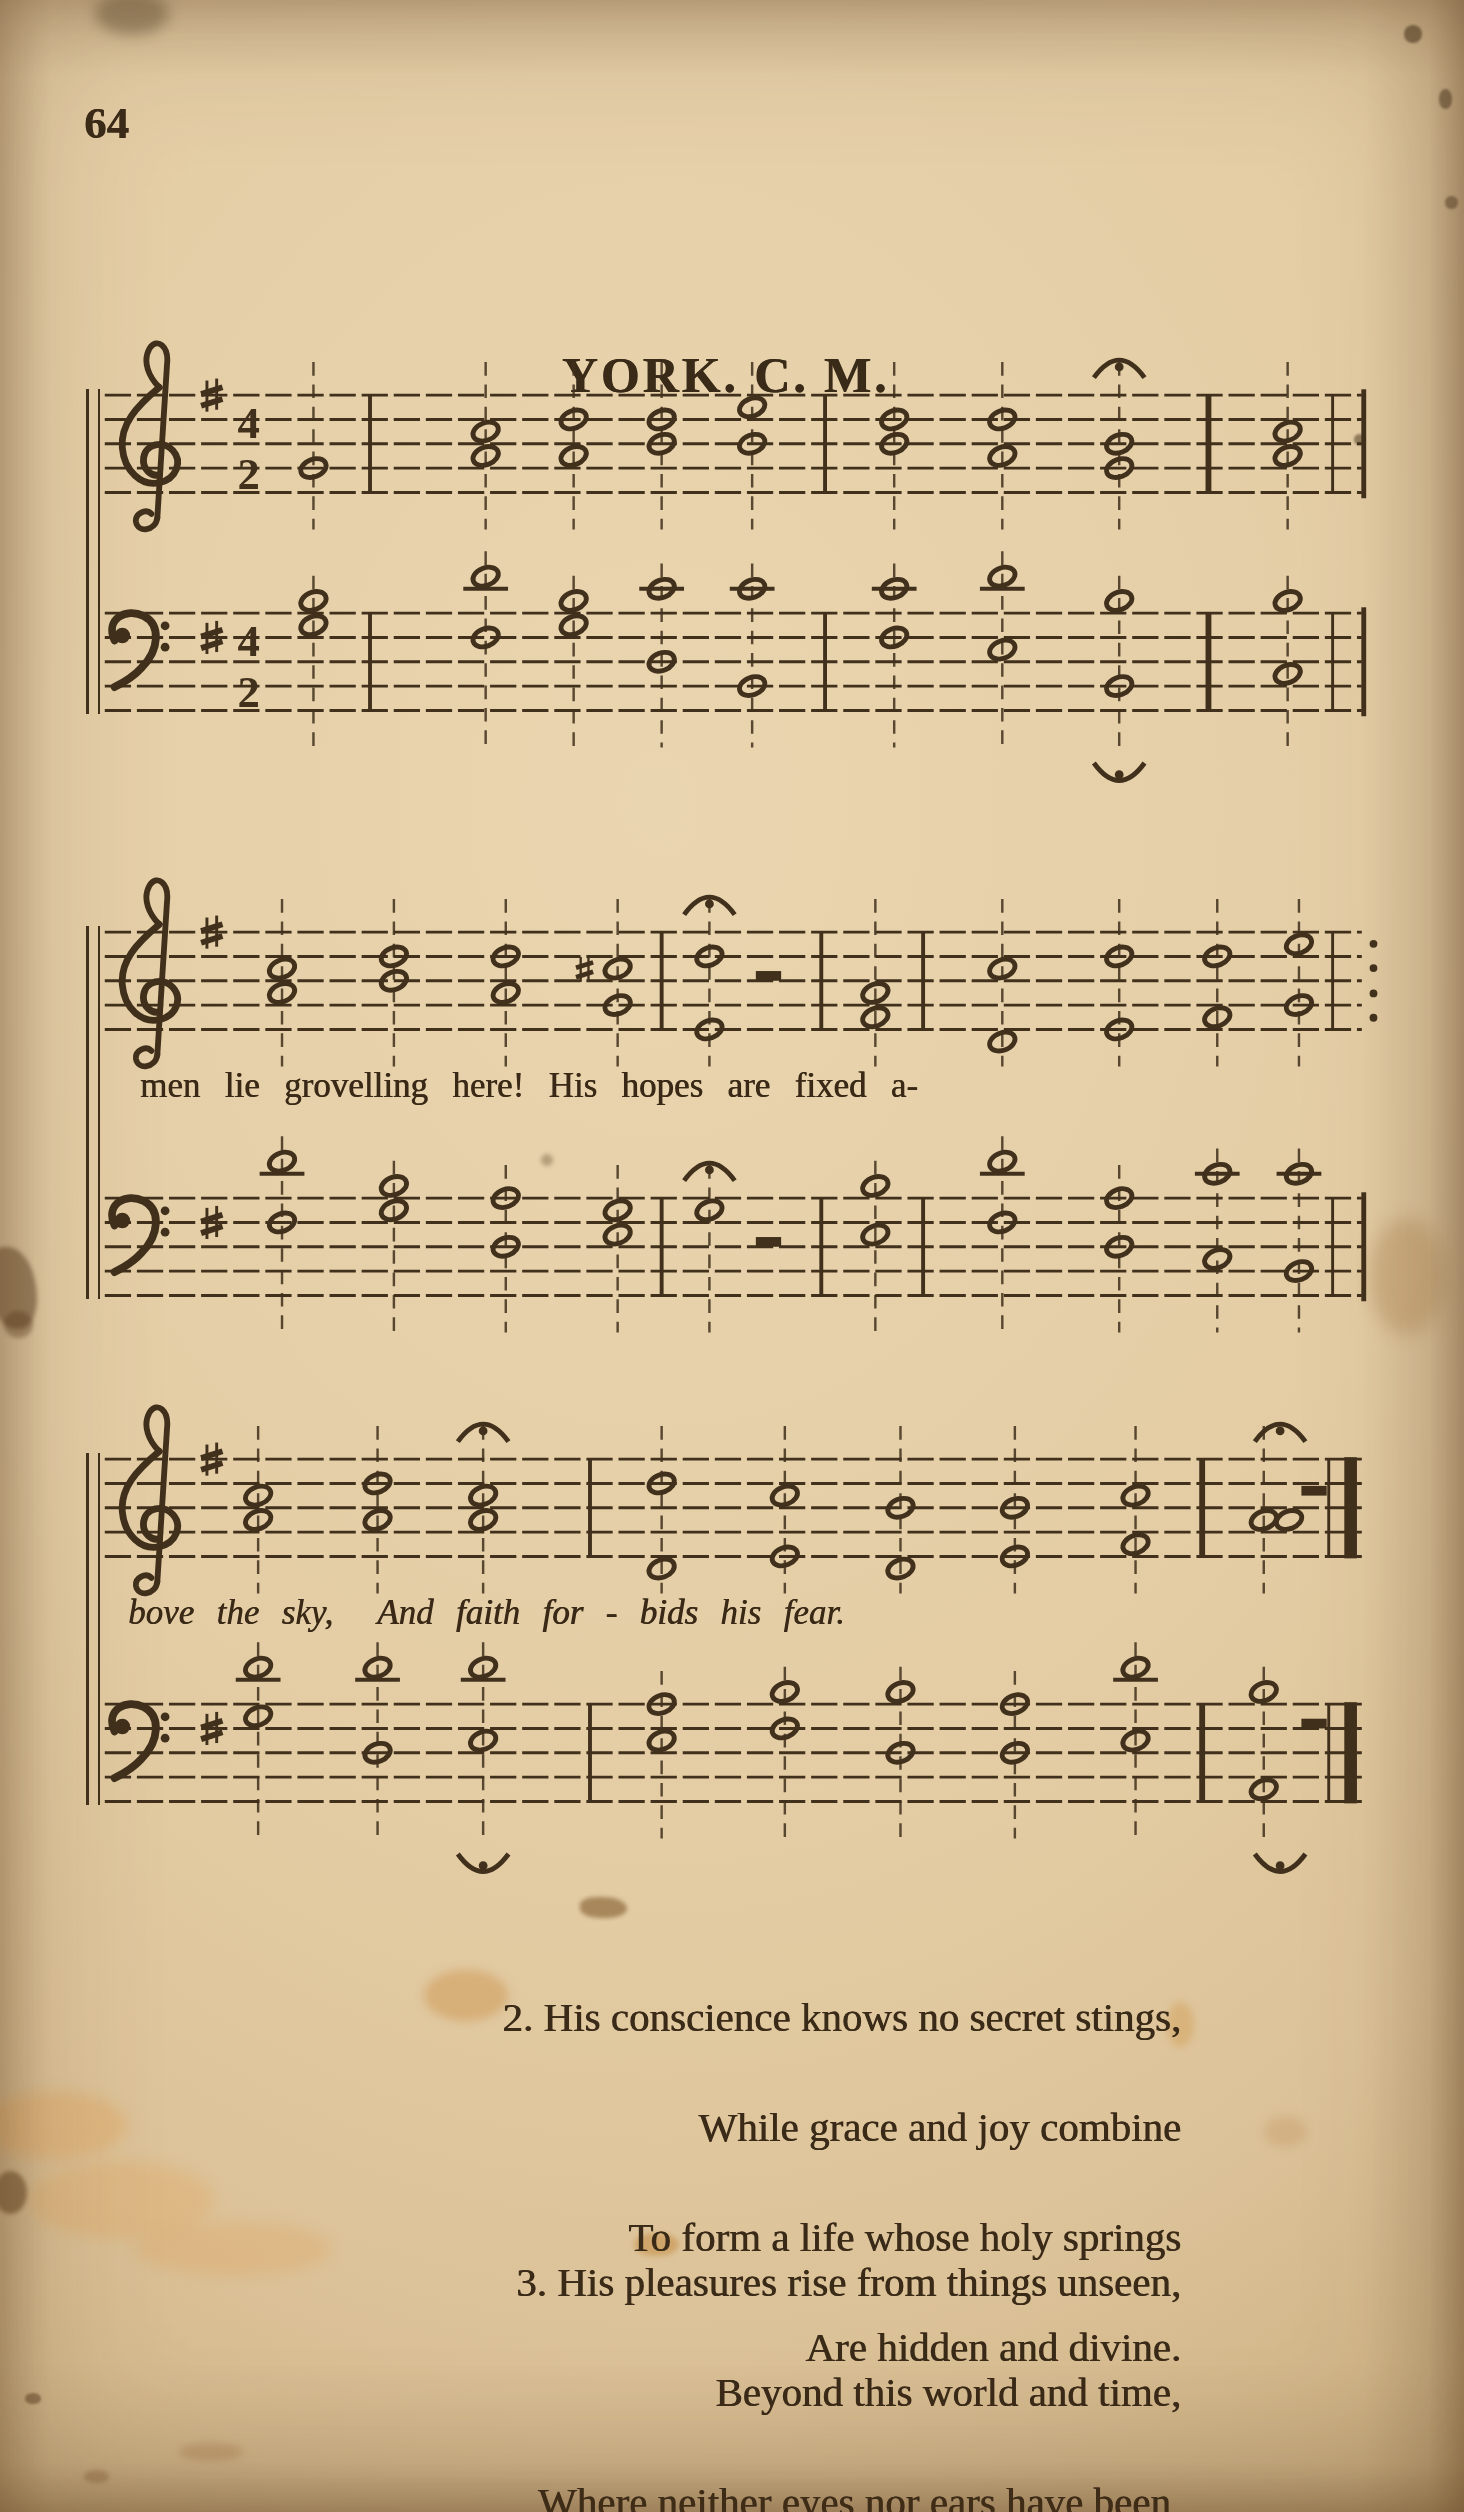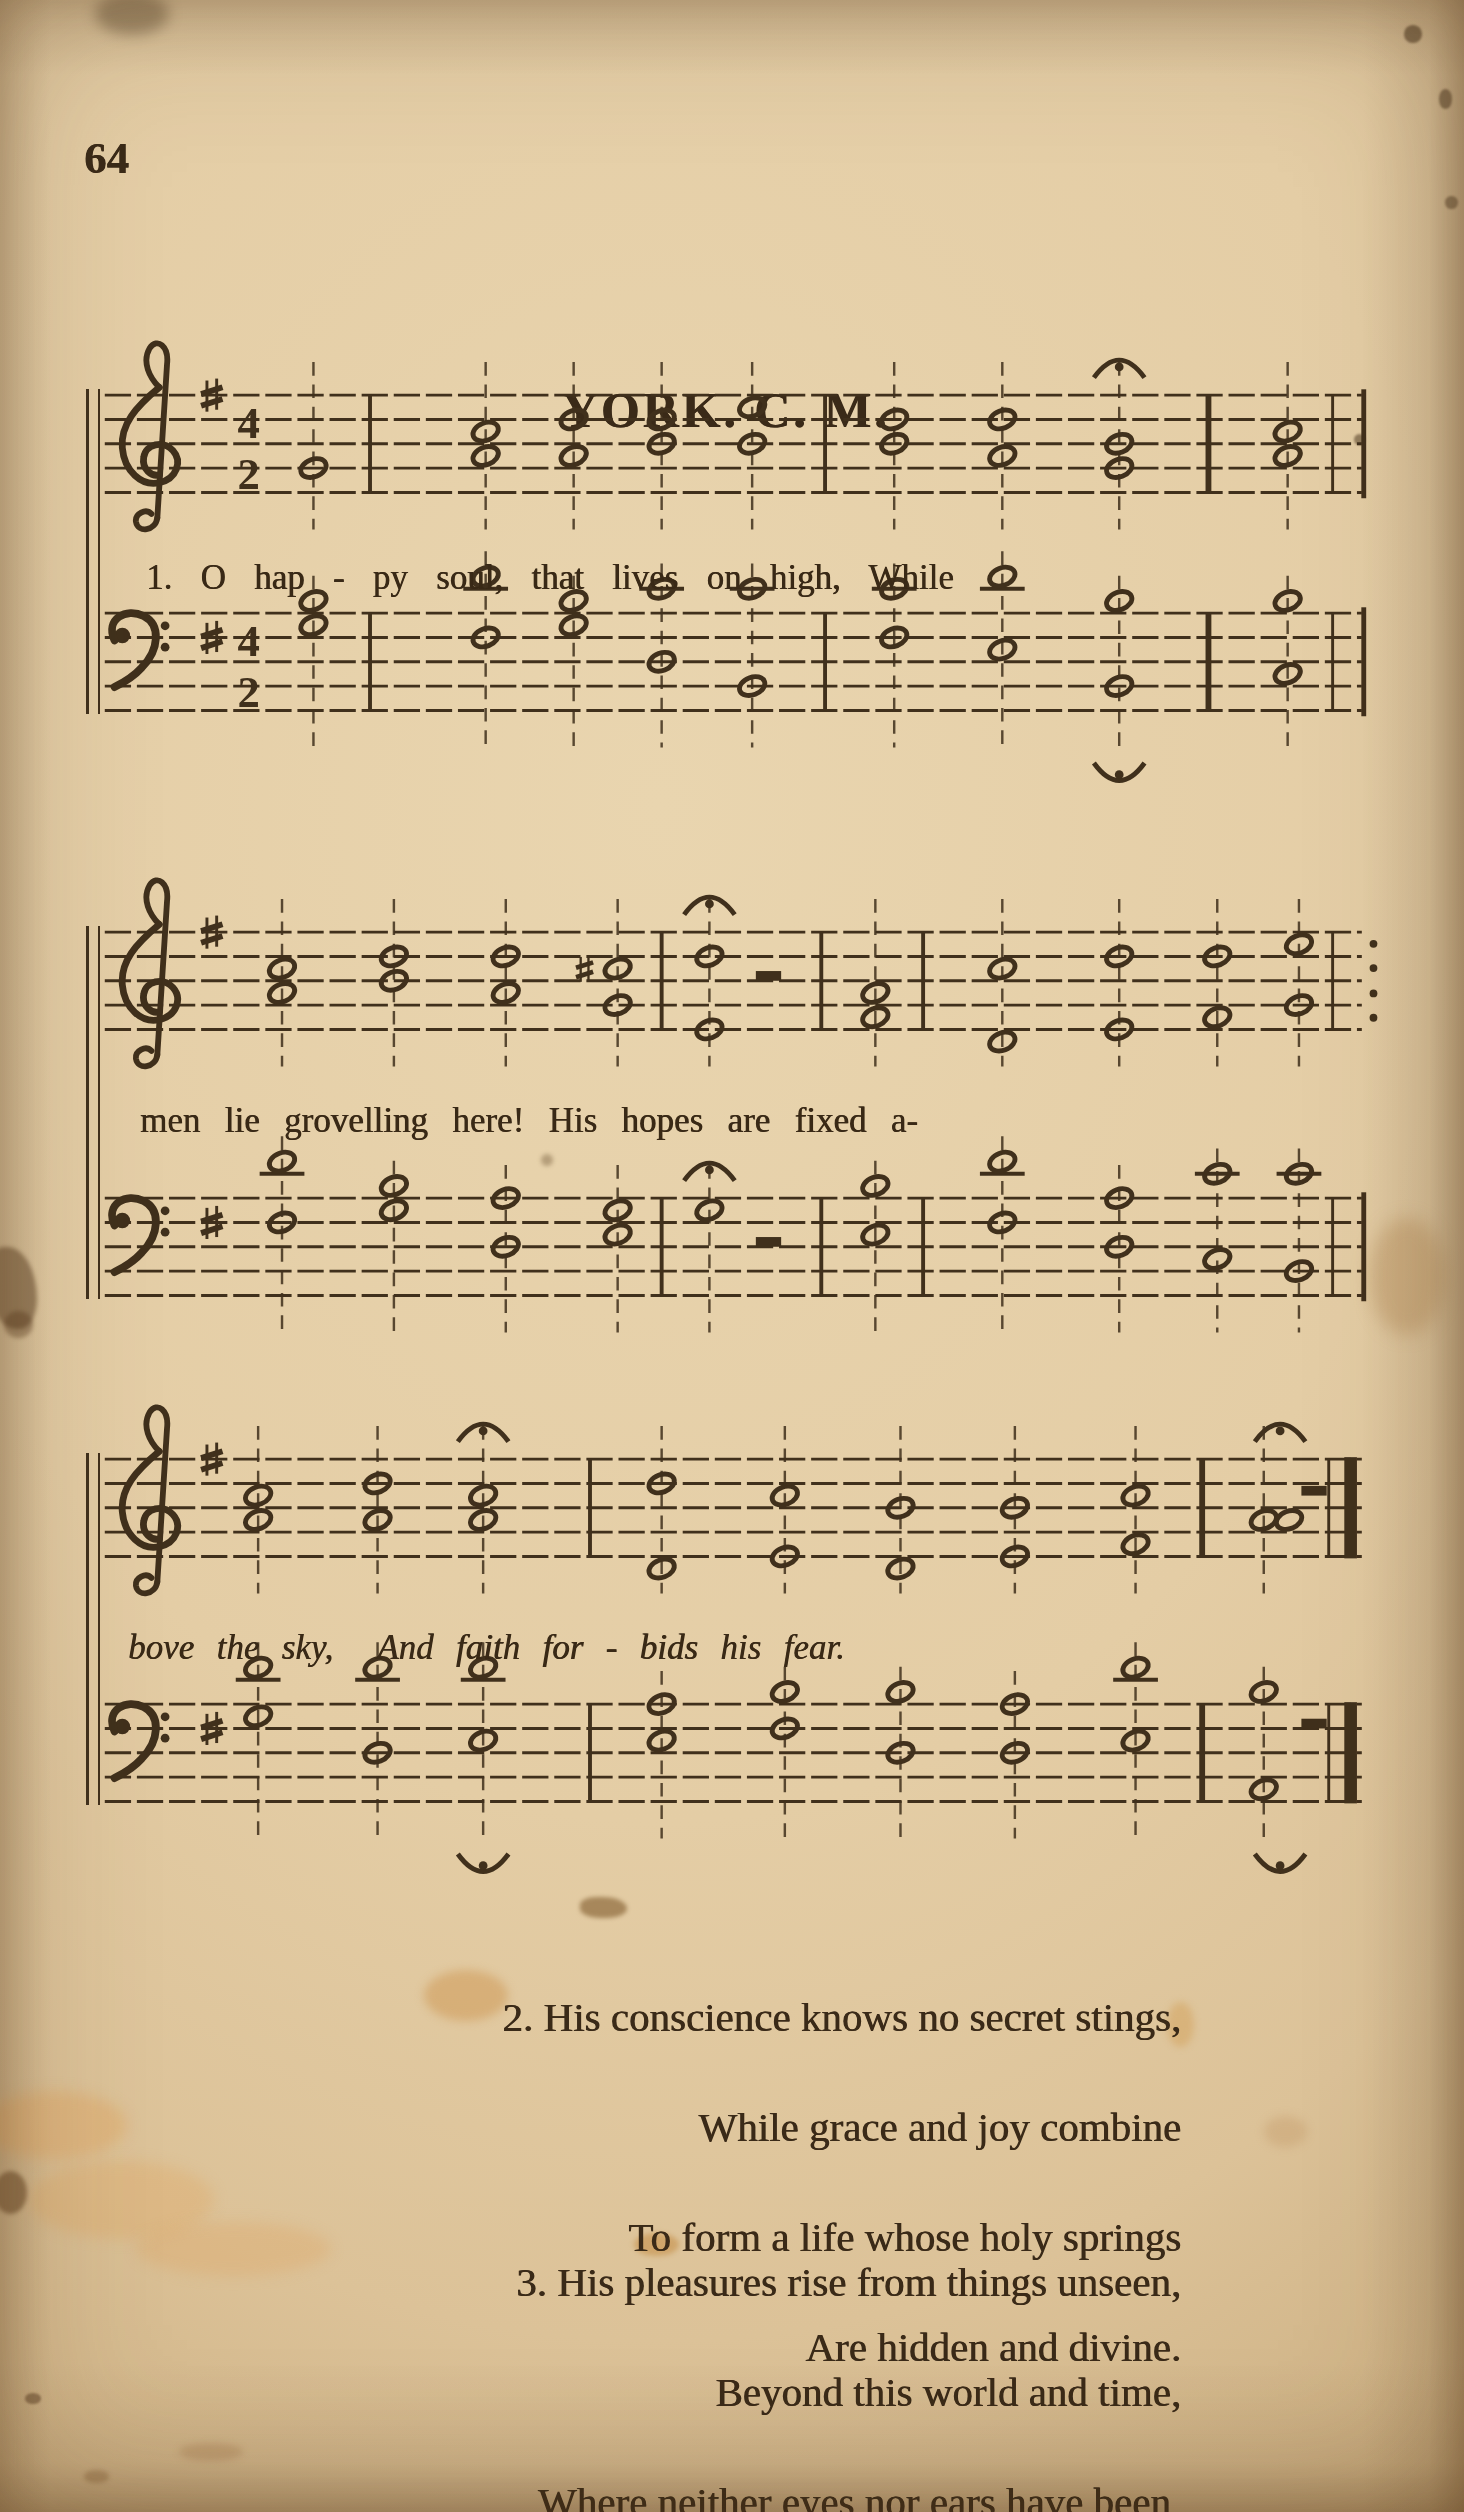--- a/index.html
+++ b/index.html
@@ -13,21 +13,21 @@
       linear-gradient(to right, rgba(96,66,34,.18) 0%, rgba(96,66,34,0) 3.5%),
       linear-gradient(to left,  rgba(86,56,26,.30) 0%, rgba(86,56,26,.10) 2.5%, rgba(86,56,26,0) 7%),
       linear-gradient(to bottom,rgba(96,66,34,.16) 0%, rgba(96,66,34,0) 3%),
       linear-gradient(to top,   rgba(86,56,26,.28) 0%, rgba(86,56,26,.08) 2%, rgba(86,56,26,0) 6%),
       radial-gradient(ellipse 120% 90% at 45% 32%, #e9d5af 0%, #e4cda5 45%, #dcc298 68%, #cbae80 88%, #bb9a6c 100%);
   }
   .page::after{
     content:"";position:absolute;inset:0;pointer-events:none;
     box-shadow:inset 0 0 156px rgba(92,62,30,.30), inset 0 0 35px rgba(92,62,30,.18);
   }
-  .txt{position:absolute;white-space:pre;text-shadow:0.6px 0.4px 0 currentColor;margin-top:35px;}
+  .txt{position:absolute;white-space:pre;text-shadow:0.6px 0.4px 0 currentColor;}
   .pageno{left:84px;top:97px;font-size:45px;font-weight:bold;}
   .header{left:0;top:117px;width:1362px;text-align:center;font-size:37px;font-weight:bold;letter-spacing:6.8px;}
   .title{left:0;top:346px;width:1451px;text-align:center;font-size:50px;font-weight:bold;letter-spacing:2.9px;}
   .lyrics{font-size:35px;color:#39291674;color:#392916;z-index:5;}
   .lyr1{left:146px;top:523px;word-spacing:19.5px;}
   .lyr2{left:140px;top:1066px;word-spacing:15.6px;}
   .lyr3{left:128px;top:1593px;word-spacing:13.6px;font-style:italic;}
   .verse{position:absolute;left:208px;width:973px;text-align:right;font-size:41px;line-height:55px;text-shadow:0.7px 0.4px 0 currentColor;white-space:pre-line;}
   .verse2{top:1935px;}
   .verse3{top:2200px;}
@@ -566,21 +566,20 @@
         <circle cx="396.892" cy="242" r="4.5" fill="#40301c"></circle>
       </g>
       <g>
         <path d="M 1190.02 230 Q 1216.02 266 1242.02 230" fill="none" stroke="#40301c" stroke-width="5"></path>
         <circle cx="1216.02" cy="242" r="4.5" fill="#40301c"></circle>
       </g>
       <line x1="1266" y1="76" x2="1266" y2="176" stroke="#40301c" stroke-width="3"></line>
       <rect x="1282" y="74" width="13" height="104" fill="#40301c"></rect>
     </svg>
 
-  <div class="txt lyrics lyr1">1. O hap - py soul, that lives on high, While</div>
   <div class="txt lyrics lyr2">men lie grovelling here! His hopes are fixed a-</div>
   <div class="txt lyrics lyr3">bove the sky,  And faith for - bids his fear.</div>
 
   <div class="verse verse2">
     <div>2. His conscience knows no secret stings,</div>
     <div>While grace and joy combine</div>
     <div>To form a life whose holy springs</div>
     <div>Are hidden and divine.</div>
   </div>
   <div class="verse verse3">

